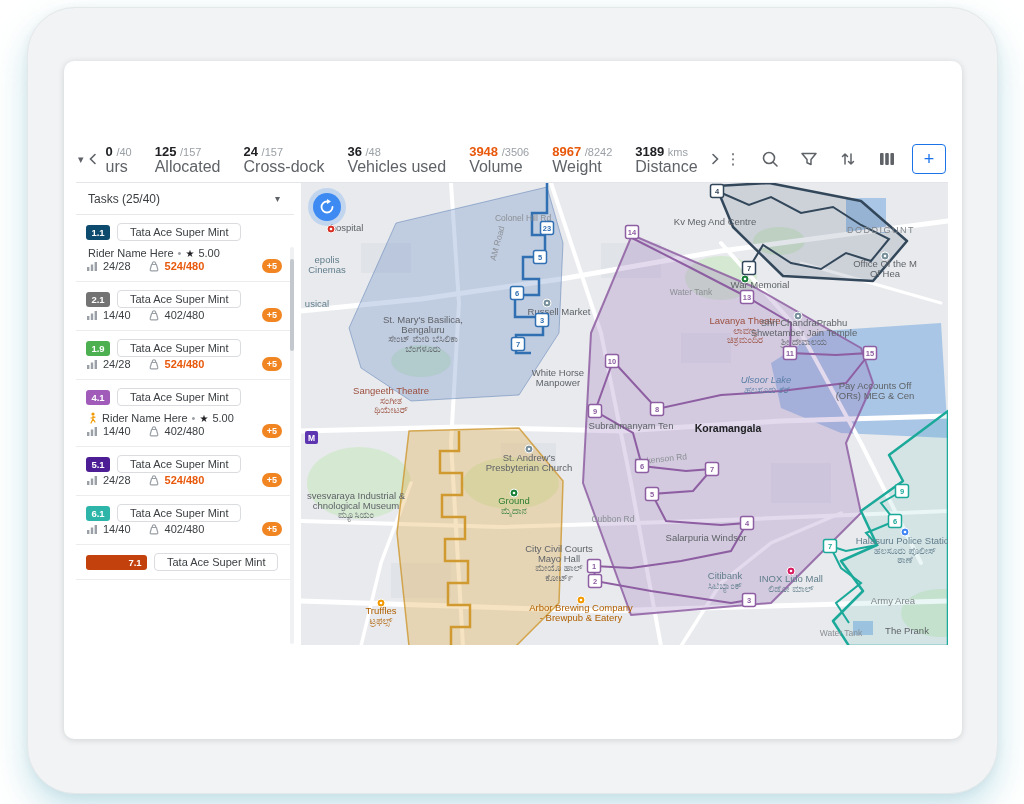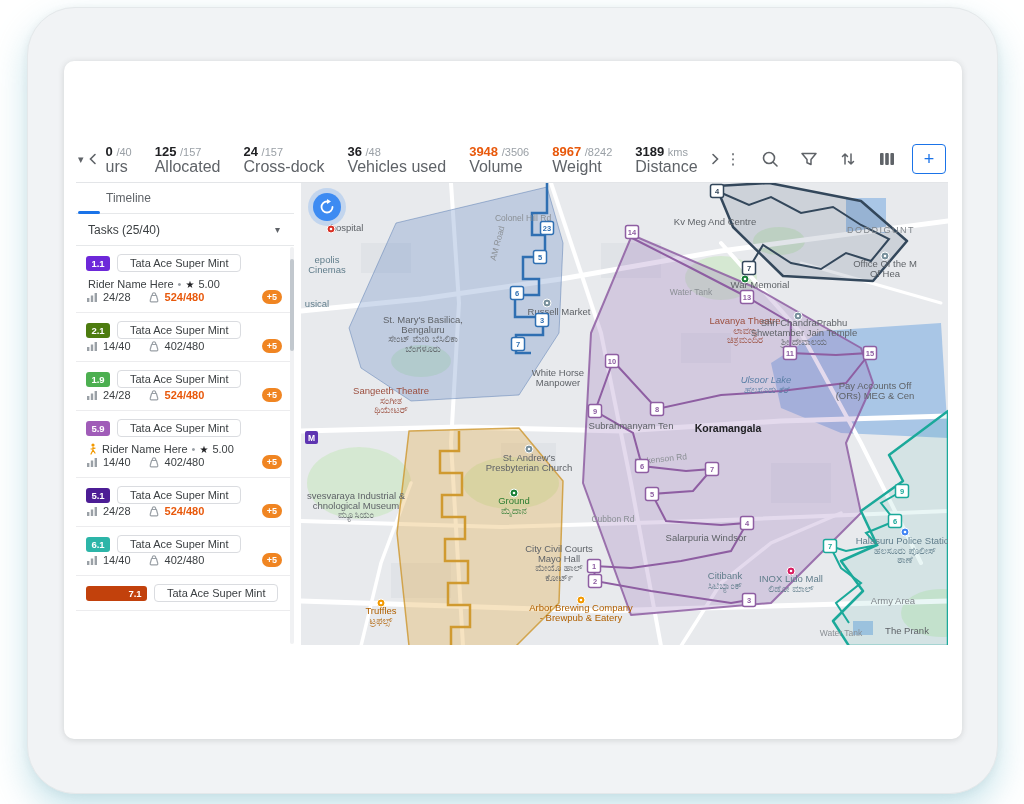--- a/index.html
+++ b/index.html
@@ -127,31 +127,28 @@
                 <rect x="7.2" y="3" width="3.6" height="12" rx="1" fill="#5f6368"></rect>
                 <rect x="12.4" y="3" width="3.6" height="12" rx="1" fill="#5f6368"></rect>
               </svg>
           </span>
         </div>
         <button class="addbtn">+</button>
       </div>
 
       <div class="appbody">
         <aside class="sidebar">
-          <div class="tabrow">
-            <span>Timeline</span>
-          </div>
           <div class="tasksrow">
             <span>Tasks (25/40)</span>
             <span class="tcaret">▾</span>
           </div>
           <div class="vlist">
               <div class="vcard">
     <div class="vrow">
-      <span class="vbadge" style="background: #6d28d9;">1.1</span>
+      <span class="vbadge" style="background: #0c4a6e;">1.1</span>
       <span class="vchip">Tata Ace Super Mint</span>
     </div>
     <div class="vrider">
 
       <span class="rname">Rider Name Here</span>
       <span class="rdot">•</span>
       <span class="rstar">★</span>
       <span class="rrating">5.00</span>
     </div>
     <div class="vstats">
@@ -164,21 +161,21 @@
       <svg class="grp2" width="12" height="12" viewBox="0 0 12 12">
         <path d="M4.4,4.3 a1.7,1.9 0 1 1 3.2,0" fill="none" stroke="#9aa0a6" stroke-width="1.2"></path>
         <path d="M3.6,4.5 h4.8 l1.4,5 a1,1 0 0 1 -1,1.3 h-5.6 a1,1 0 0 1 -1,-1.3 z" fill="none" stroke="#9aa0a6" stroke-width="1.2" stroke-linejoin="round"></path>
       </svg>
       <span class="vload over">524/480</span>
       <span class="vextra">+5</span>
     </div>
   </div>
               <div class="vcard">
     <div class="vrow">
-      <span class="vbadge" style="background: #4d7c0f;">2.1</span>
+      <span class="vbadge" style="background: #737373;">2.1</span>
       <span class="vchip">Tata Ace Super Mint</span>
     </div>
 
     <div class="vstats">
       <svg width="12" height="12" viewBox="0 0 12 12">
         <rect x="1" y="7" width="2.4" height="4" fill="#9aa0a6"></rect>
                     <rect x="4.8" y="4.5" width="2.4" height="6.5" fill="#9aa0a6"></rect>
                     <rect x="8.6" y="2" width="2.4" height="9" fill="#9aa0a6"></rect>
       </svg>
       <span class="vstops">14/40</span>
@@ -206,21 +203,21 @@
       <svg class="grp2" width="12" height="12" viewBox="0 0 12 12">
         <path d="M4.4,4.3 a1.7,1.9 0 1 1 3.2,0" fill="none" stroke="#9aa0a6" stroke-width="1.2"></path>
         <path d="M3.6,4.5 h4.8 l1.4,5 a1,1 0 0 1 -1,1.3 h-5.6 a1,1 0 0 1 -1,-1.3 z" fill="none" stroke="#9aa0a6" stroke-width="1.2" stroke-linejoin="round"></path>
       </svg>
       <span class="vload over">524/480</span>
       <span class="vextra">+5</span>
     </div>
   </div>
               <div class="vcard">
     <div class="vrow">
-      <span class="vbadge" style="background: rgb(160, 92, 184);">5.9</span>
+      <span class="vbadge" style="background: rgb(160, 92, 184);">4.1</span>
       <span class="vchip">Tata Ace Super Mint</span>
     </div>
     <div class="vrider">
       <svg class="walkicon" viewBox="0 0 10 12" width="10" height="12">
         <circle cx="5" cy="2" r="1.6" fill="#f29900"></circle>
         <path d="M5,4 L5,7 M5,7 L3,11 M5,7 L7,10 M3,6 L7,5.2" stroke="#f29900" stroke-width="1.2" fill="none" stroke-linecap="round"></path>
       </svg>
       <span class="rname">Rider Name Here</span>
       <span class="rdot">•</span>
       <span class="rstar">★</span>

